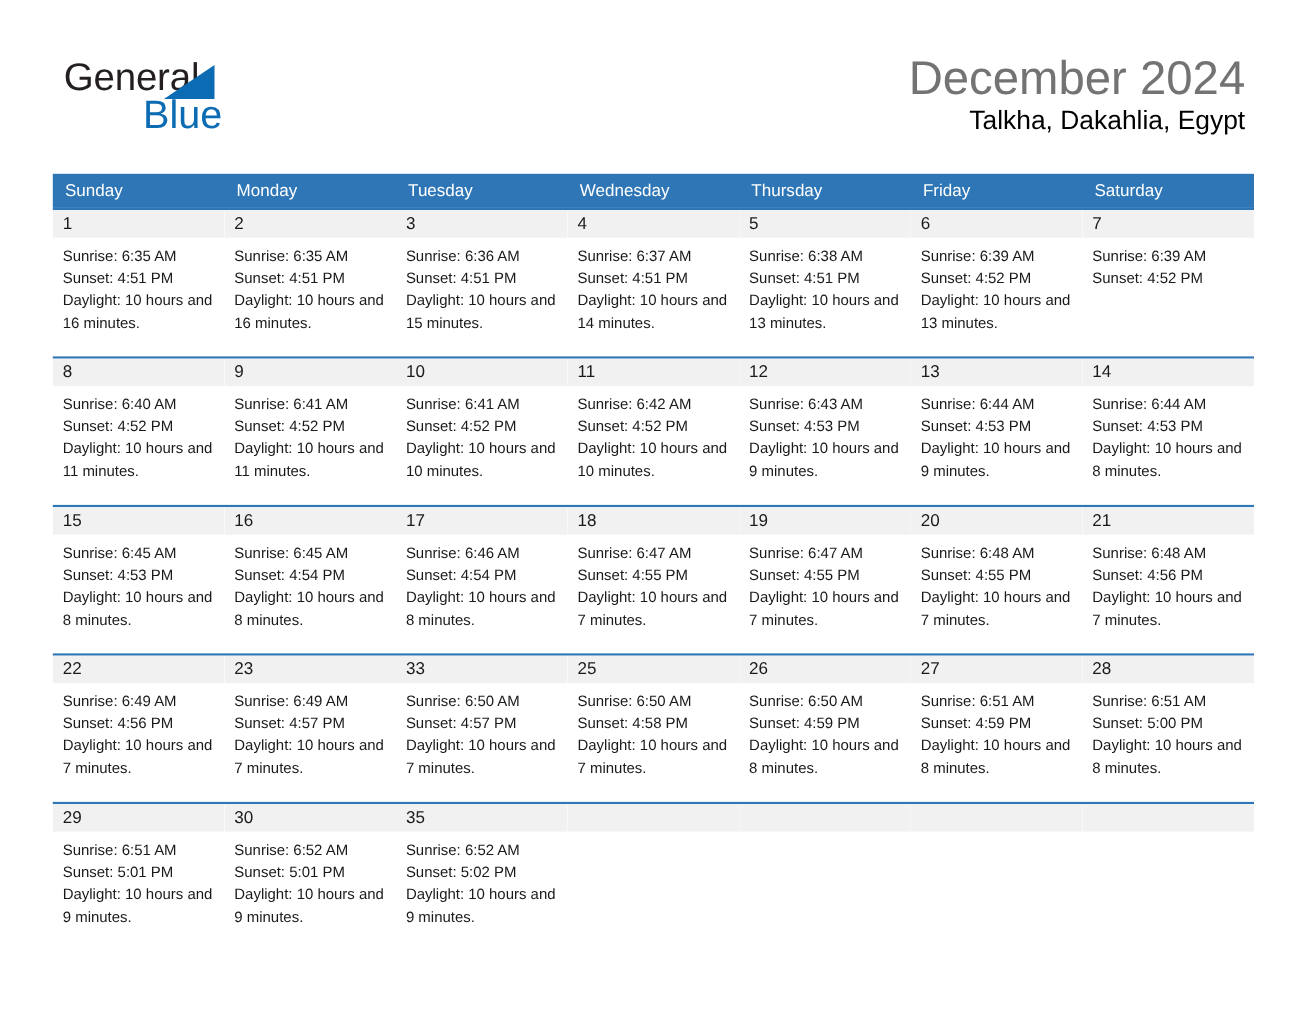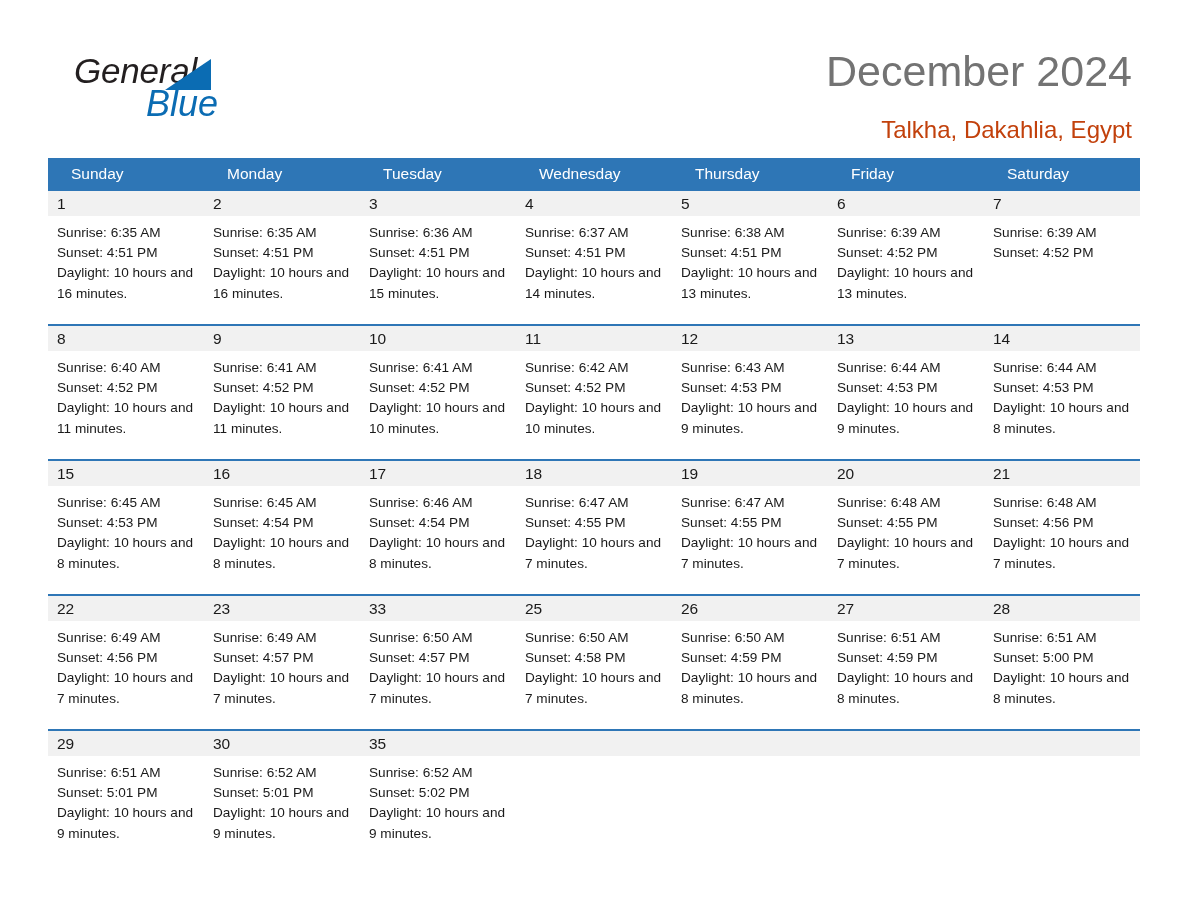--- a/index.html
+++ b/index.html
@@ -24,25 +24,24 @@
   
   .header {
     position: absolute;
     left: 0;
     top: 0;
     width: 1188px;
     height: 150px;
   }
   .logo {
     position: absolute;
-    left: 74px;
+    left: 58px;
     top: 52px;
     width: 280px;
     height: 70px;
-    font-style: italic;
   }
   .logo-general {
     position: absolute;
     left: 0;
     top: 0;
     font-size: 35px;
     line-height: 38px;
     color: #231f20;
     letter-spacing: -0.2px;
     font-family: "Liberation Sans", sans-serif;
@@ -74,45 +73,45 @@
   }
   .month-title {
     font-size: 43px;
     line-height: 50px;
     color: #737373;
     font-weight: normal;
     letter-spacing: 0px;
     white-space: nowrap;
   }
   .location {
-    margin-top: 20px;
+    margin-top: 0;
     font-size: 24px;
     line-height: 28px;
-    color: #c2410c;
+    color: #000000;
     white-space: nowrap;
   }
 
   
   .calendar {
     position: absolute;
     left: 48px;
     top: 158px;
     width: 1092px;
   }
   .weekday-row {
     display: flex;
     background: #2e76b6;
     height: 31px;
   }
   .weekday {
     flex: 1 1 0;
     color: #ffffff;
     font-size: 15.5px;
     line-height: 31px;
-    padding-left: 23px;
+    padding-left: 11px;
     box-sizing: border-box;
     white-space: nowrap;
   }
   .week-row {
     display: flex;
     border-top: 2px solid #2e76b6;
     height: 135px;
     box-sizing: border-box;
   }
   .week-row.last {

